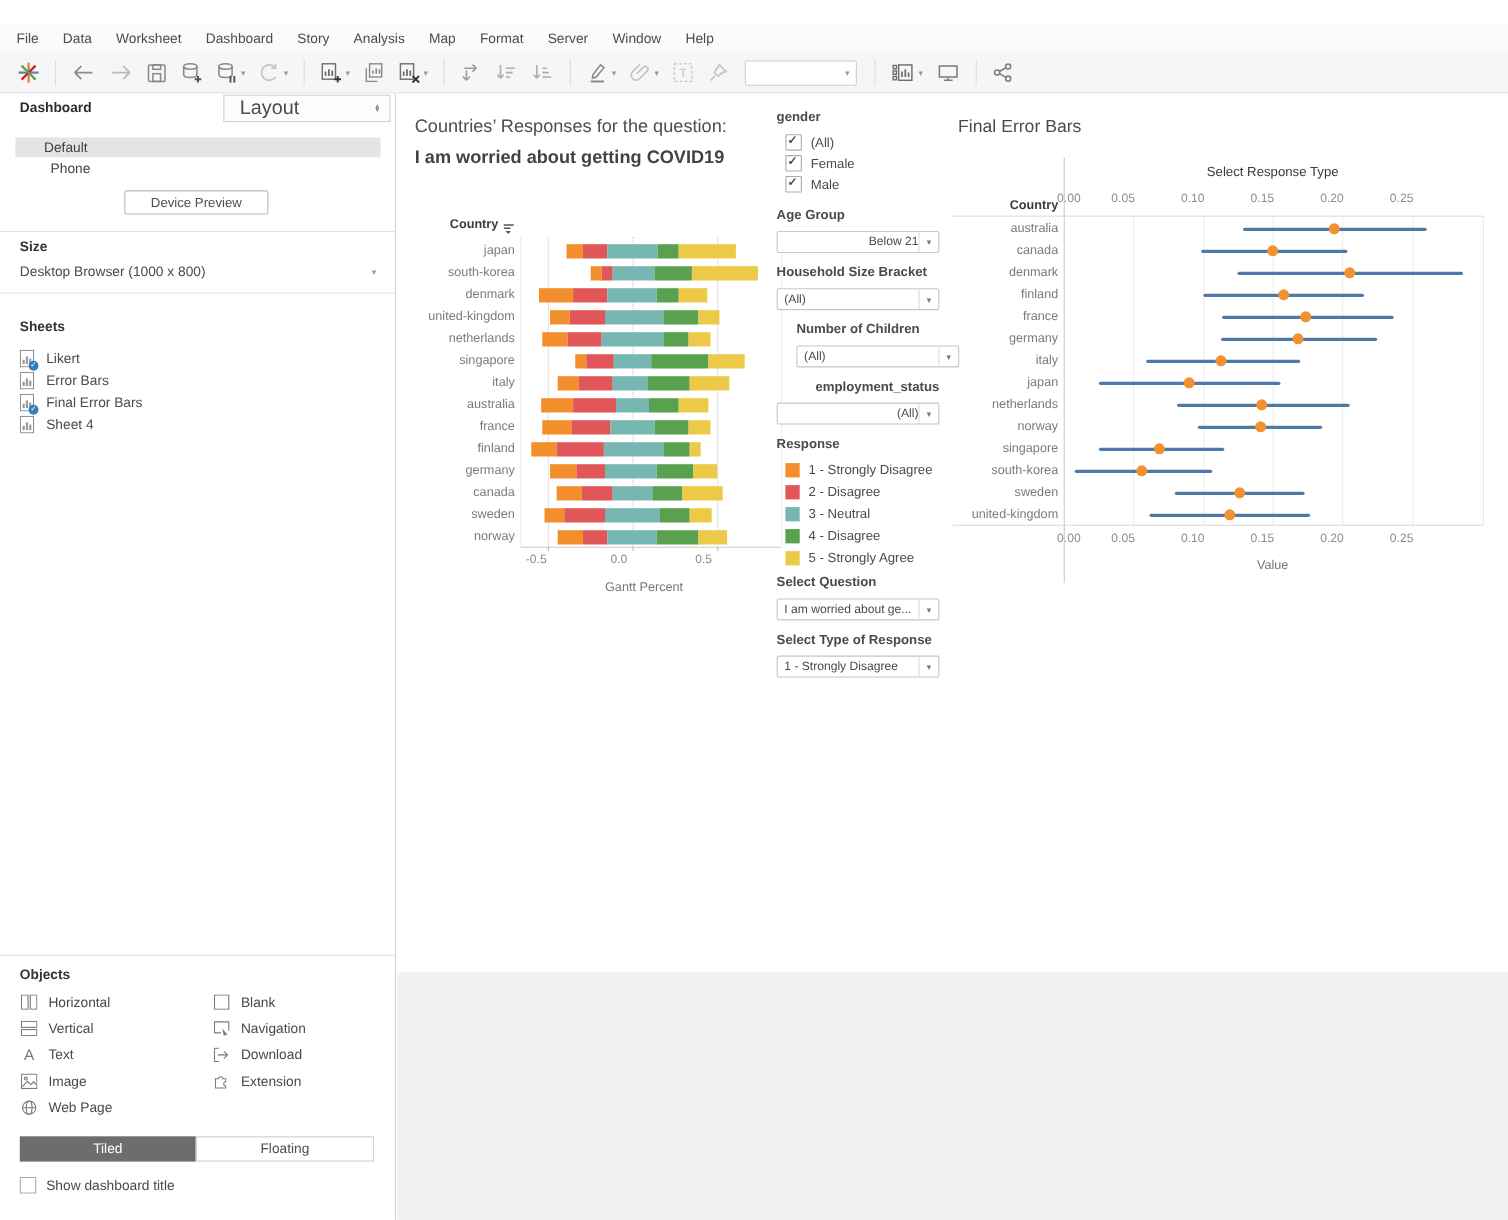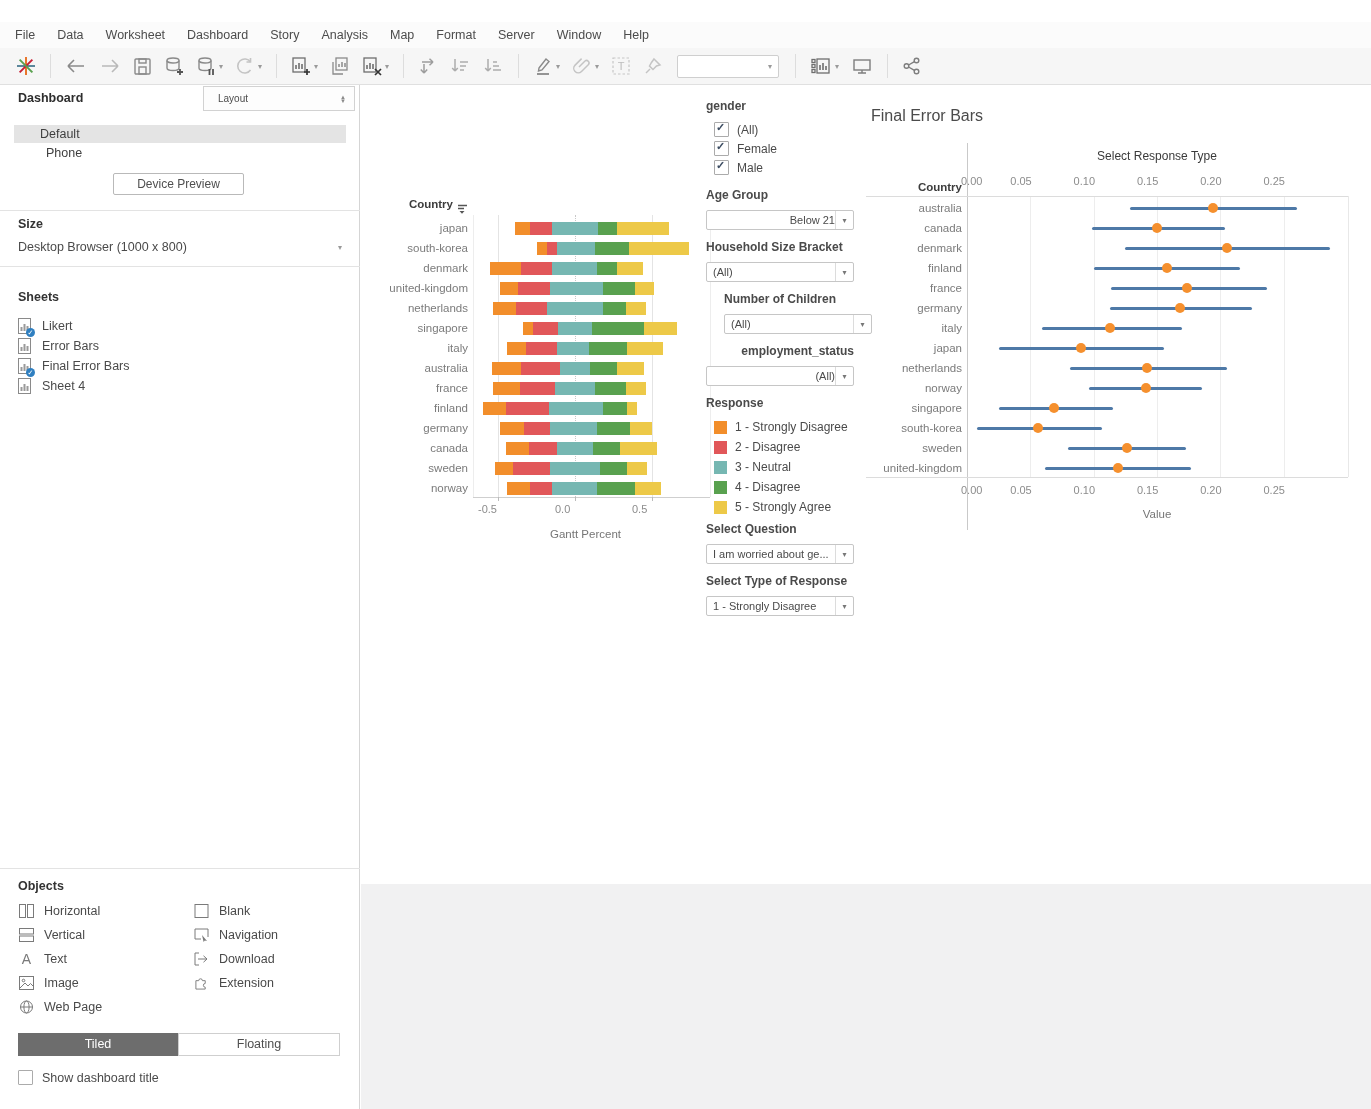--- a/index.html
+++ b/index.html
@@ -15,21 +15,21 @@
   .ticon svg{display:block;}
   .tsep{width:1px;height:24px;background:#dddddd;margin:0 8px;}
   .caret{font-size:8px;color:#9a9a9a;margin-left:3px;}
   .fitbox{width:100px;height:21px;background:#fff;border:1px solid #cfcfcf;border-radius:2px;display:flex;align-items:center;justify-content:flex-end;margin:0 8px;}
   .fitbox .caret{margin-right:6px;}
   
   .sidebar{position:absolute;left:0;top:85px;width:360px;height:1024px;background:#fff;border-right:1px solid #d5d5d5;box-sizing:border-box;}
   .side-tabs{position:absolute;left:0;top:0;width:100%;height:28px;}
   .tab-dash{position:absolute;left:18px;top:6px;font-size:12.5px;font-weight:bold;color:#2e2e2e;}
   .tab-layout{position:absolute;left:203px;top:1px;width:152px;height:25px;border:1px solid #d2d2d2;background:#fdfdfd;display:flex;align-items:center;box-sizing:border-box;}
-  .tab-layout .lbl{font-size:10px;color:#4c4c4c;margin-left:14px;flex:1;}
+  .tab-layout .lbl{font-size:18px;color:#4c4c4c;margin-left:14px;flex:1;}
   .updown{display:flex;flex-direction:column;margin-right:8px;line-height:4px;color:#8a8a8a;font-size:6px;}
   .device-row{position:absolute;left:14px;width:332px;height:18px;font-size:12.5px;color:#3f3f3f;line-height:18px;}
   .device-row.sel{background:#e4e4e4;}
   .device-row .txt{margin-left:26px;display:block;}
   .device-row.indent .txt{margin-left:32px;}
   .device-preview{position:absolute;left:113px;top:88px;width:131px;height:22px;background:#fff;border:1px solid #b9b9b9;border-radius:2px;font-size:12px;color:#4f4f4f;font-family:"Liberation Sans",sans-serif;}
   .sdivider{position:absolute;left:0;width:360px;height:1px;background:#e3e3e3;}
   .shdr{position:absolute;left:18px;font-size:12.5px;font-weight:bold;color:#333;}
   .size-select{position:absolute;left:18px;top:152px;width:324px;height:20px;display:flex;align-items:center;}
   .size-select .val{flex:1;font-size:12.5px;color:#4a4a4a;}
@@ -405,20 +405,23 @@
     <div class="floating-btn">Floating</div>
     <div class="show-title-row">
       <span class="cbx"></span>
       <span class="lbl">Show dashboard title</span>
     </div>
   </div>
 
   <div class="canvas">
     <div class="graybottom"></div>
 
+    <div class="likert-title">
+      <span>Countries’ Responses for the question: </span><b>I am worried about getting COVID19</b>
+    </div>
     <div class="abs axis-hdr" style="left:0;top:113px;width:92px;text-align:right;">
       <span>Country</span>
     </div>
     <span class="abs" style="left:96px;top:115px;">
       <svg width="11" height="10" viewBox="0 0 11 10" stroke="#555" stroke-width="1.3" fill="#555">
           <path d="M1 1.5 h9 M1 4.5 h6" fill="none"></path>
           <path d="M2.5 7 l2.5 2.8 L7.5 7 Z" stroke="none"></path>
         </svg>
     </span>
     <div class="abs" id="likert-plot" style="left:0;top:0;width:1010px;height:1024px;">

